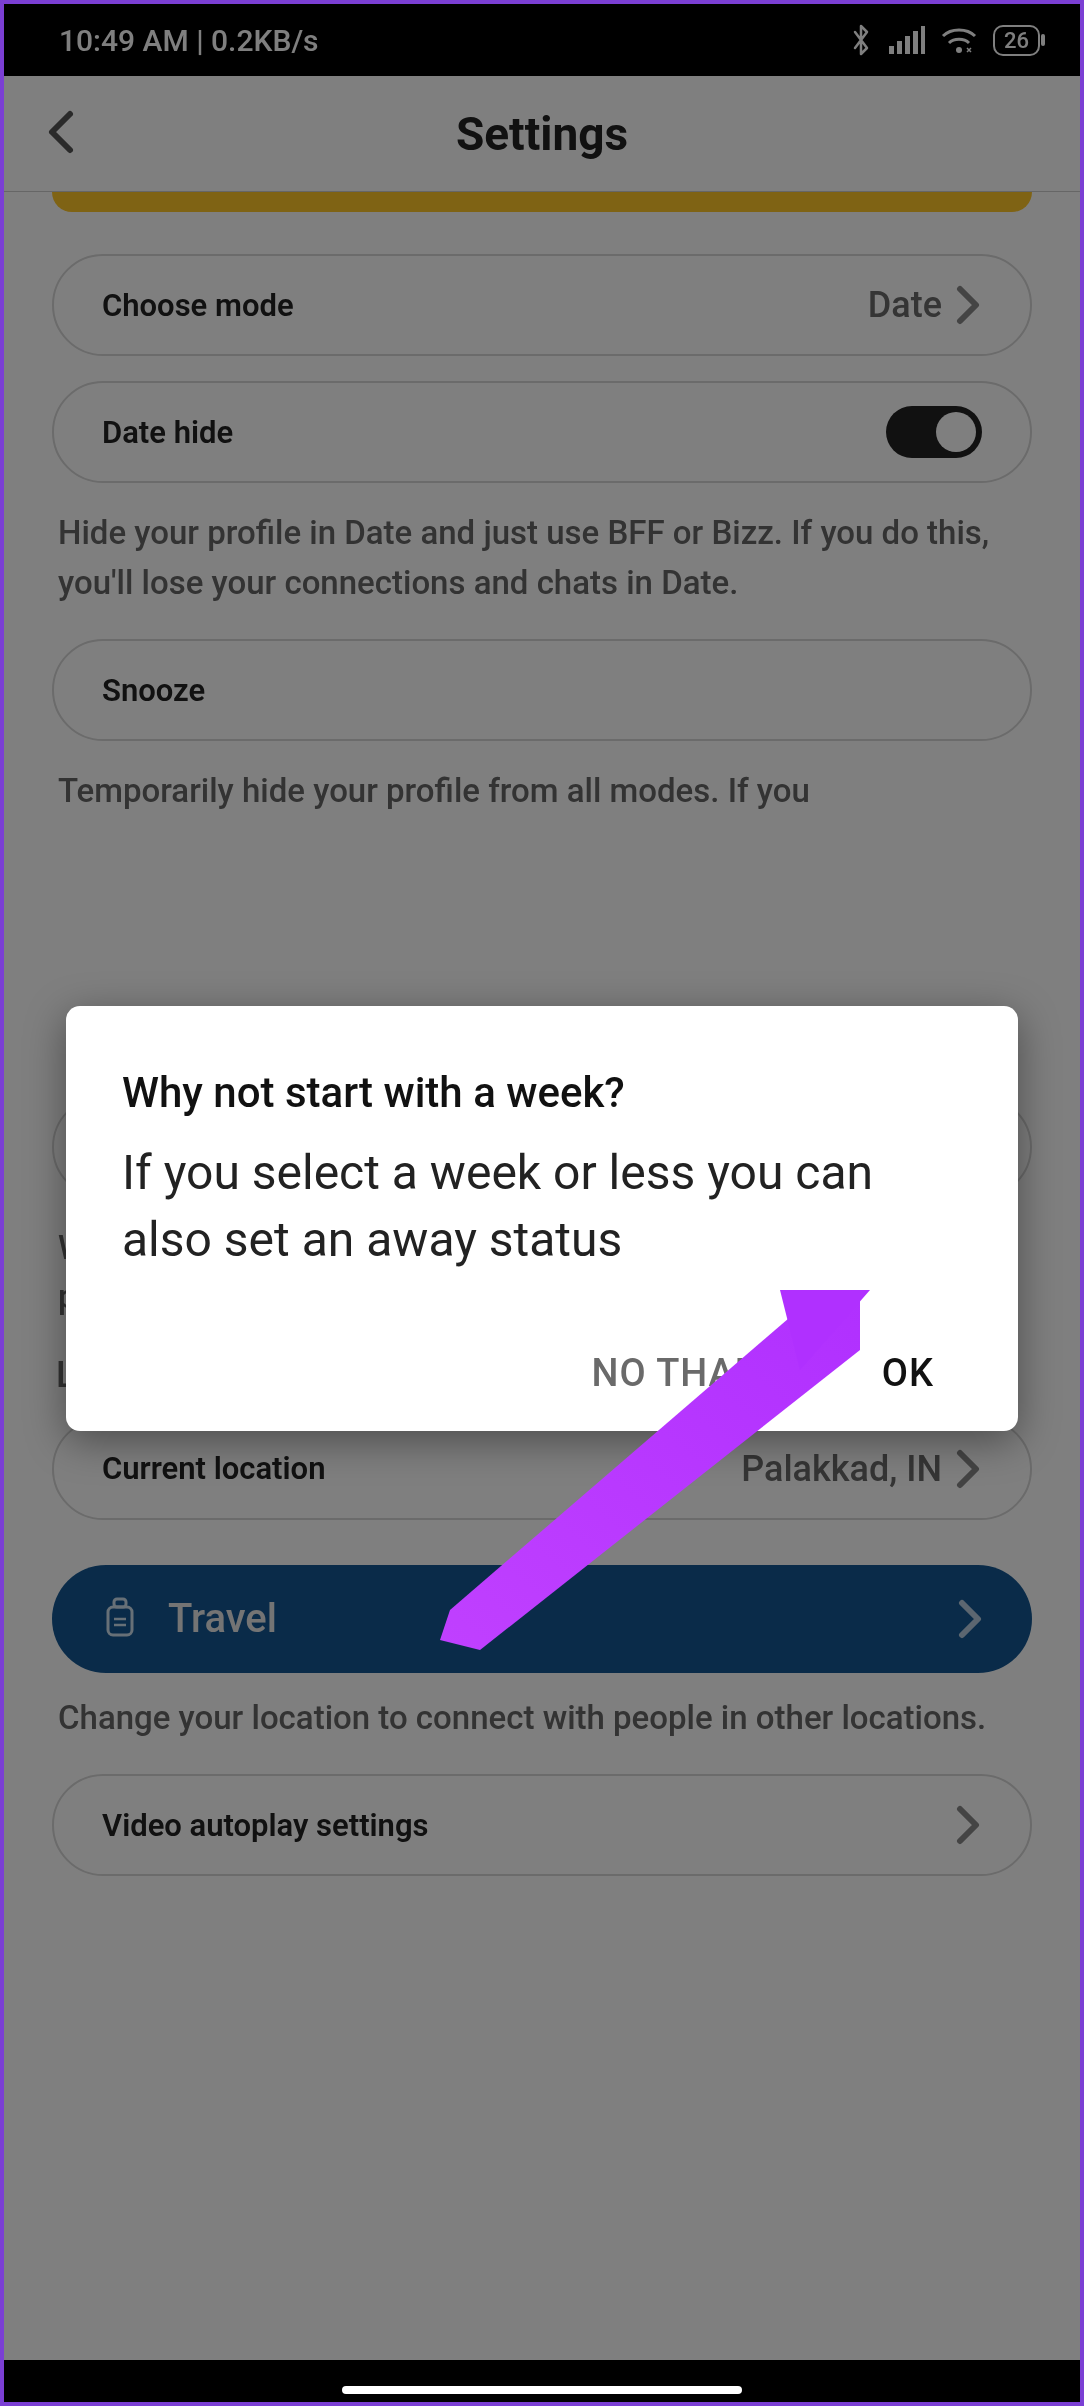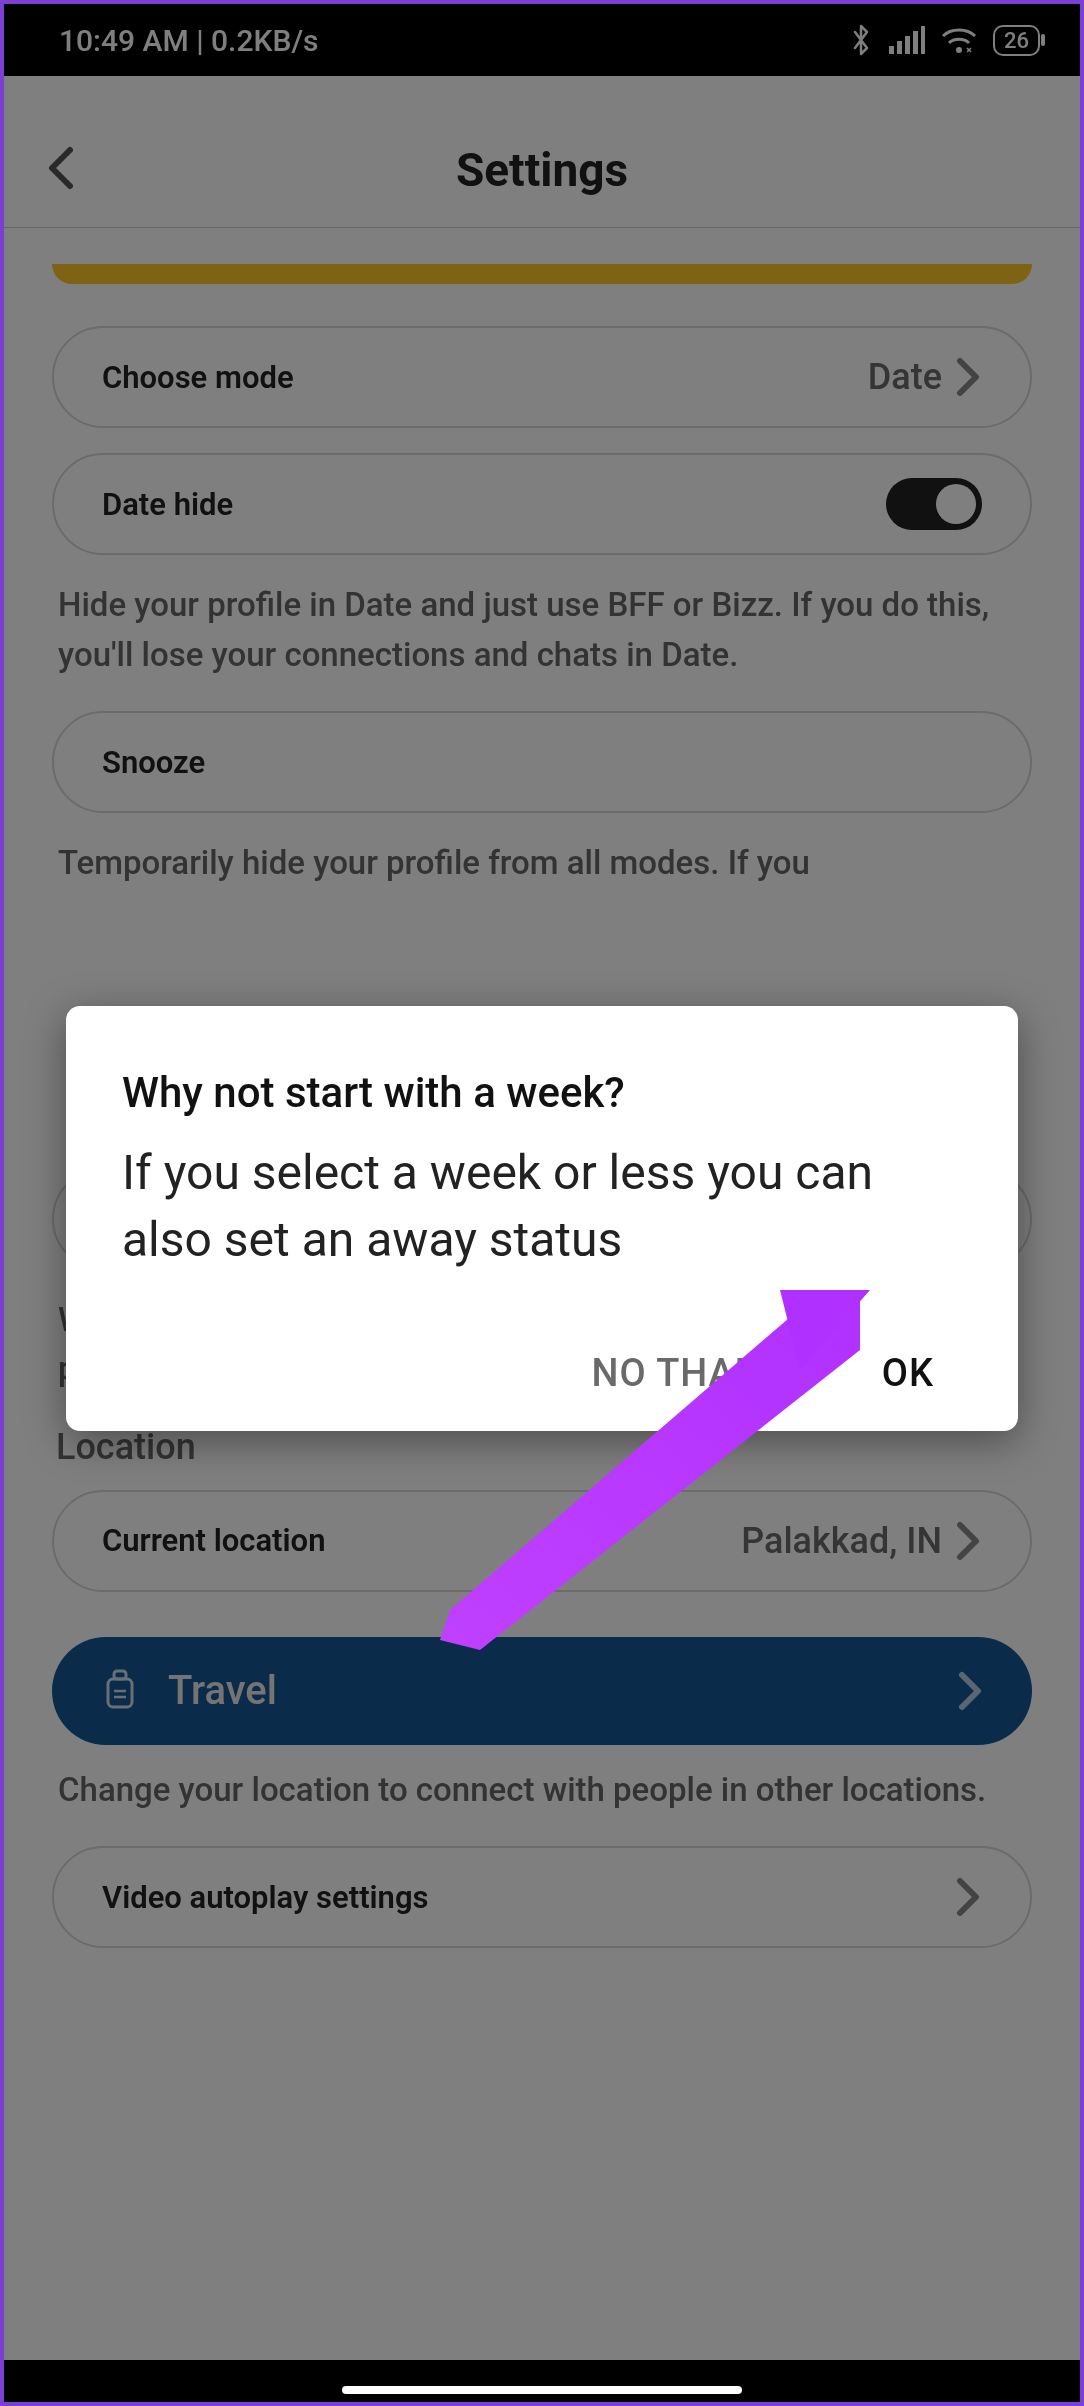--- a/index.html
+++ b/index.html
@@ -18,21 +18,20 @@
     border: 4px solid #7b3fd4;
     pointer-events: none;
     z-index: 200;
   }
   .screen {
     position: absolute;
     top: 4px; left: 4px; right: 4px; bottom: 4px;
     background: #fff;
     display: flex;
     flex-direction: column;
-    gap: 36px;
   }
   
   .statusbar {
     background: #000;
     color: #fff;
     height: 72px;
     display: flex;
     align-items: center;
     justify-content: space-between;
     padding: 0 40px 0 55px;

